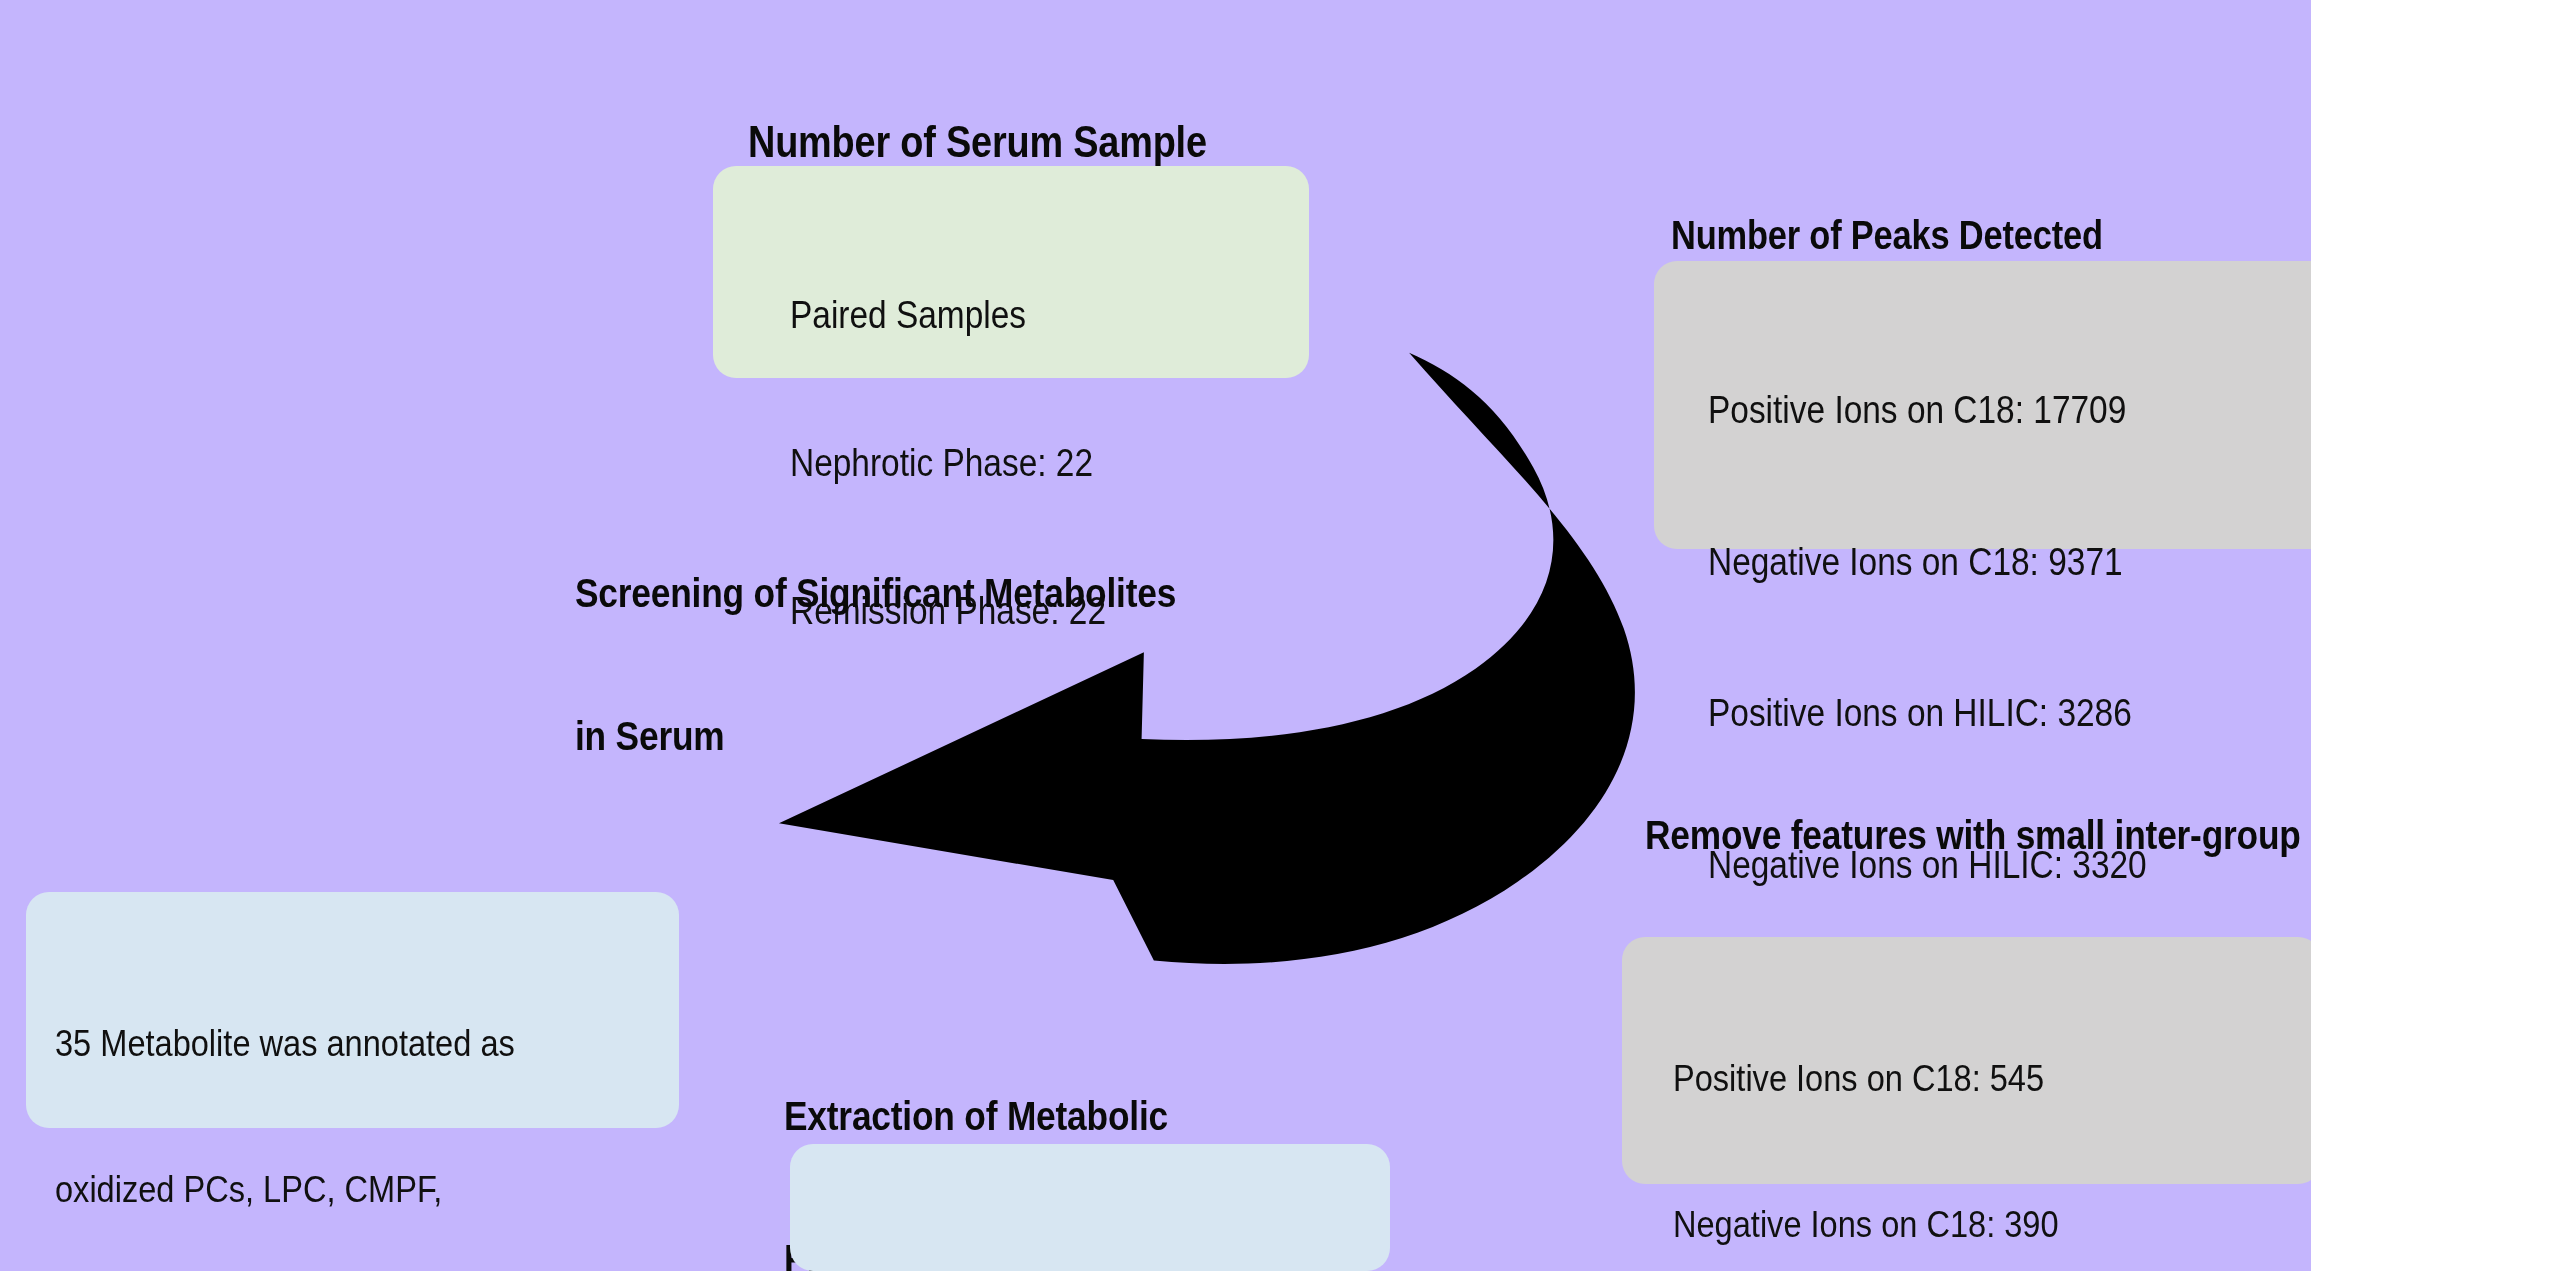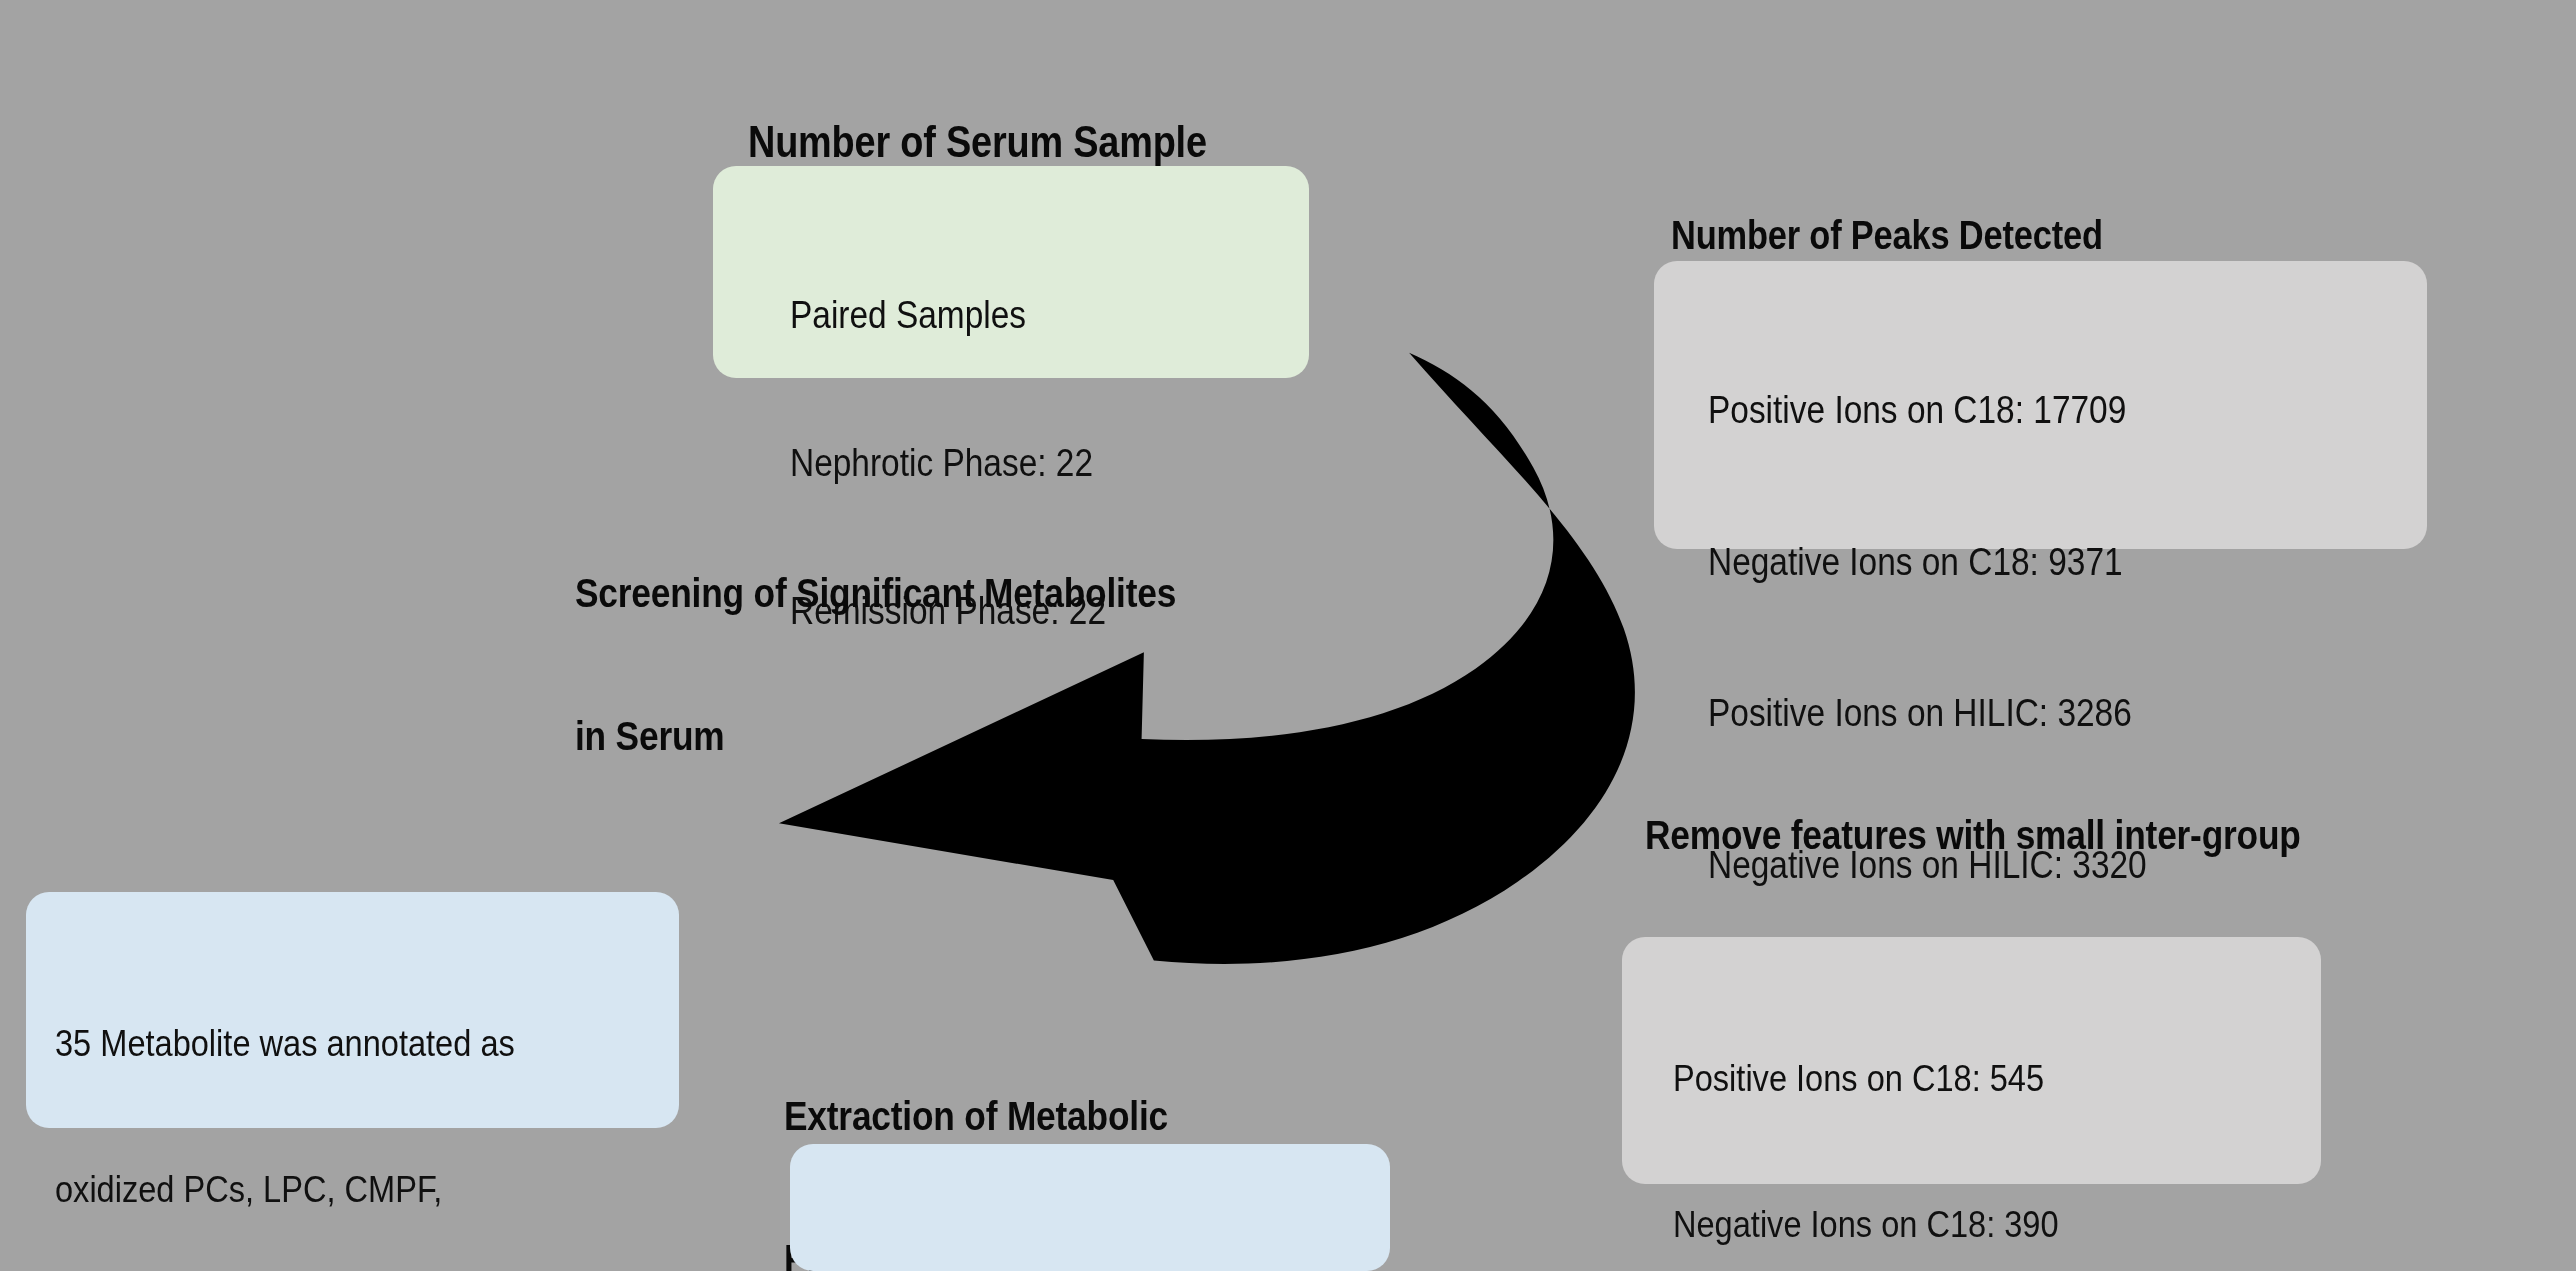--- a/index.html
+++ b/index.html
@@ -6,23 +6,23 @@
   html, body {
     margin: 0;
     padding: 0;
     background: #ffffff;
   }
   body {
     font-family: "Liberation Sans", "DejaVu Sans", sans-serif;
   }
   #canvas {
     position: relative;
-    width: 2576px;
+    width: 2311px;
     height: 1271px;
-    background: #a3a3a3;
+    background: #c4b5fd;
     overflow: hidden;
   }
   .abs { position: absolute; }
 
   
   .heading {
     font-family: "Liberation Sans Narrow", "Liberation Sans", "DejaVu Sans Condensed", sans-serif;
     font-weight: bold;
     color: #0a0a0a;
     font-stretch: condensed;

